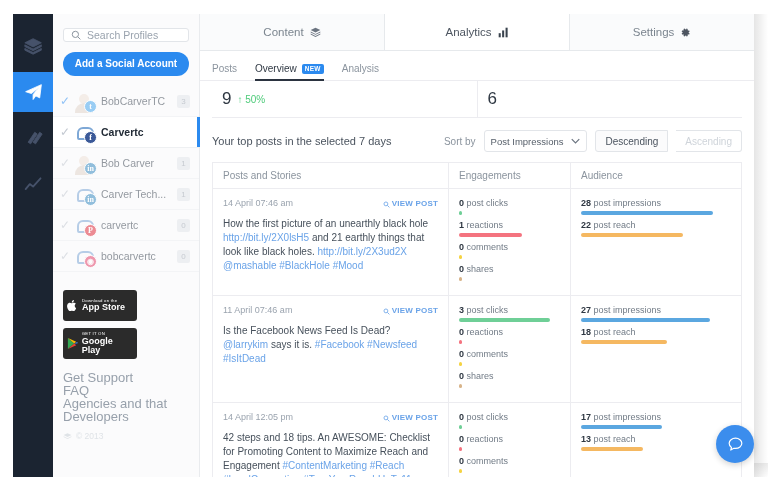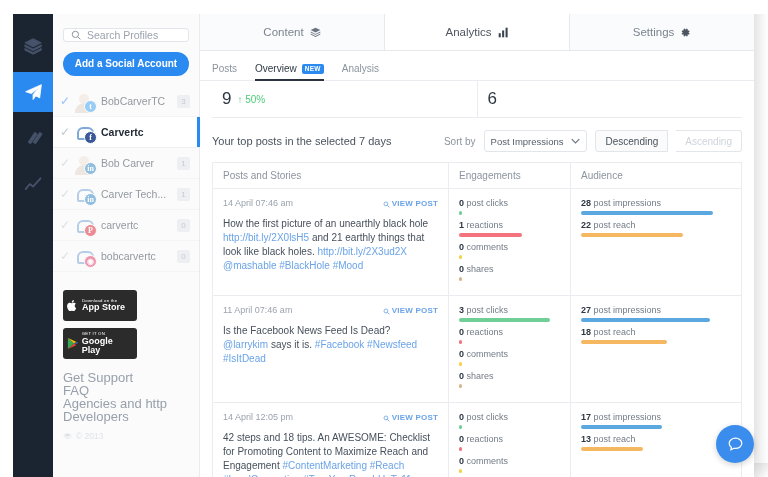--- a/index.html
+++ b/index.html
@@ -425,21 +425,21 @@
           </svg>
           <span class="st-txt">
             <span class="st-sm">GET IT ON</span>
             <span class="st-lg">Google Play</span>
           </span>
         </div>
       </div>
     <div class="ftr" id="ftr">
         <a>Get Support</a>
         <a>FAQ</a>
-        <a>Agencies and http</a>
+        <a>Agencies and that</a>
         <a>Developers</a>
       </div>
     <div class="copy">
       <svg width="9" height="9" viewBox="0 0 16 16">
         <polygon points="8,2 15,5.5 8,9 1,5.5" fill="#dfe3e7"></polygon>
         <polygon points="8,11 15,7.5 15,9 8,12.5 1,9 1,7.5" fill="#dfe3e7"></polygon>
       </svg>
       <span>© 2013</span>
     </div>
   </div>

